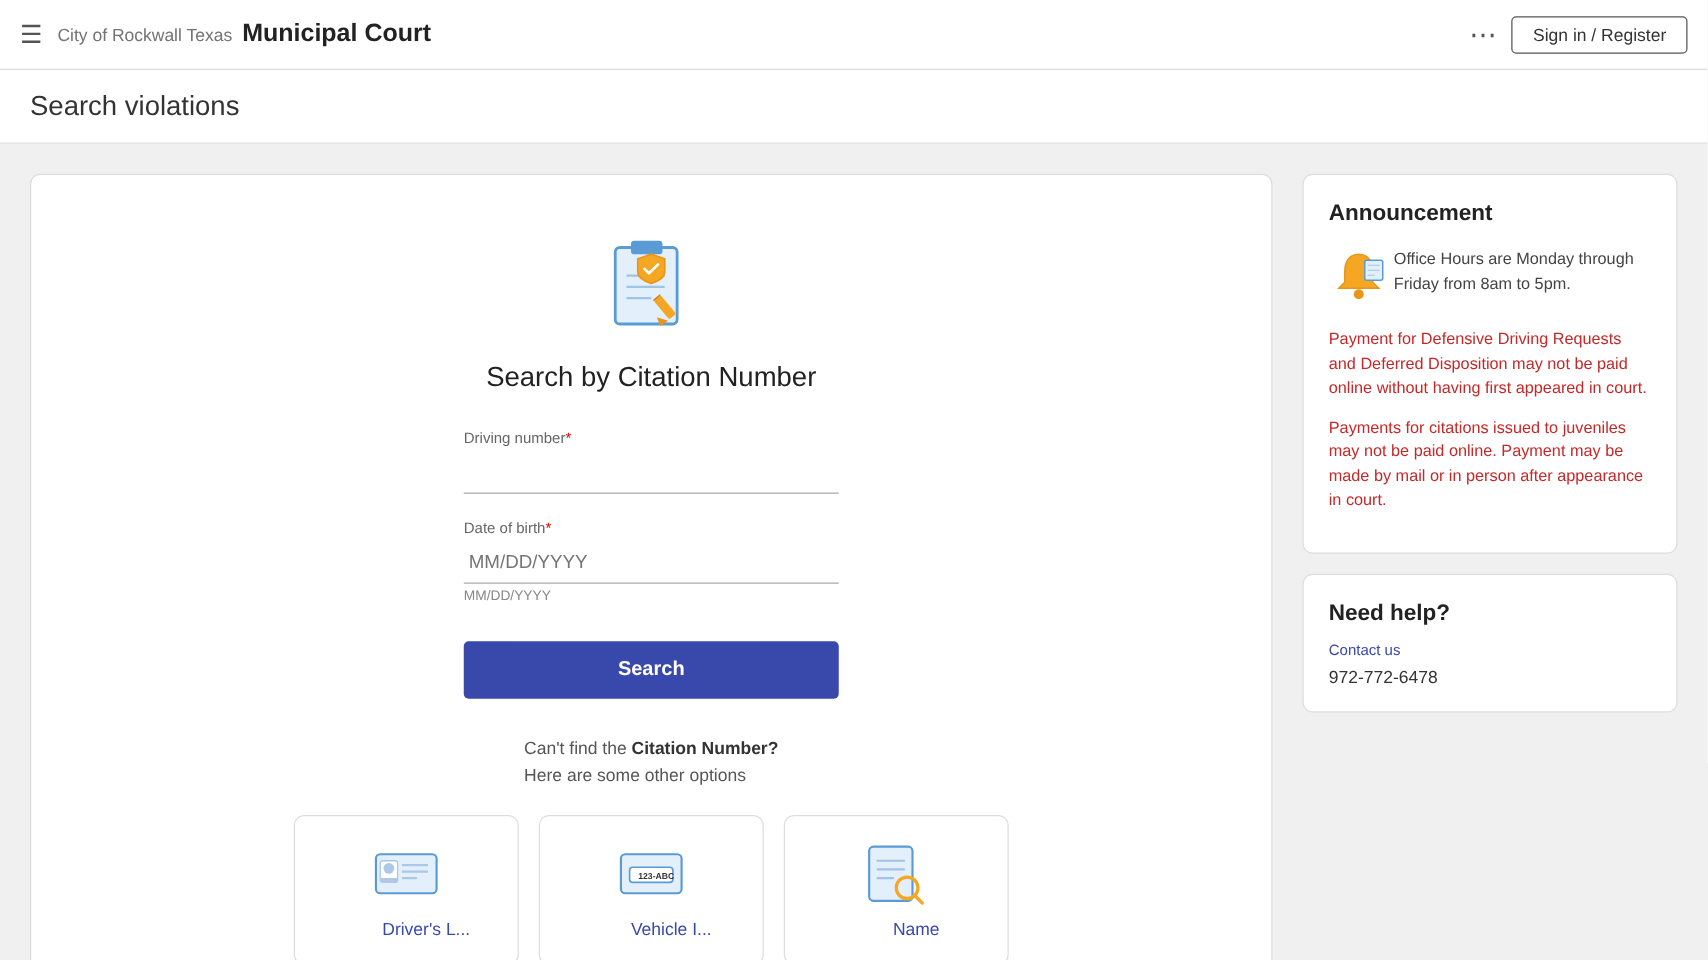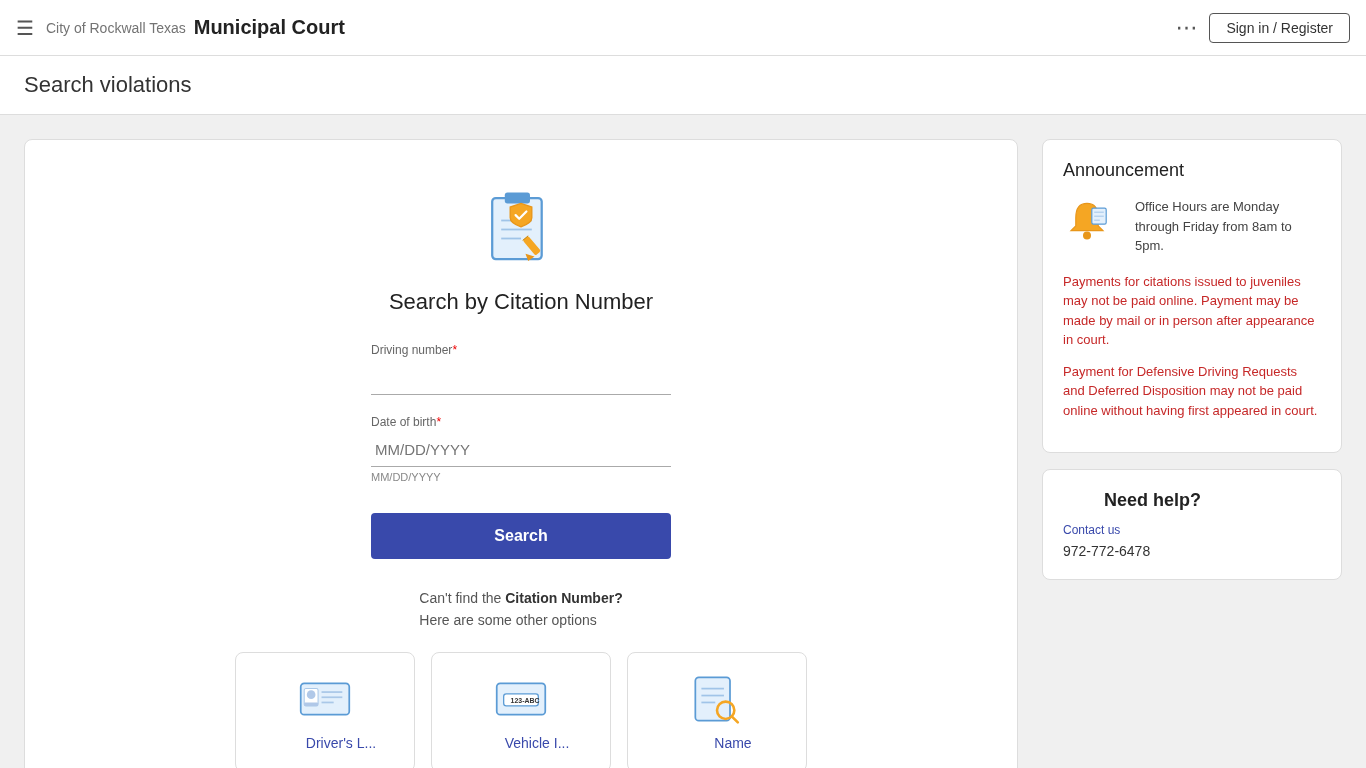--- a/index.html
+++ b/index.html
@@ -185,28 +185,28 @@
     }
 
     .announcement-card {
       background: #fff;
       border-radius: 8px;
       border: 1px solid #ddd;
       padding: 20px;
     }
     .announcement-title {
       font-size: 18px;
-      font-weight: 400;
+      font-weight: 700;
       margin-bottom: 16px;
       color: #222;
     }
     .announcement-office {
       display: flex;
       align-items: flex-start;
-      gap: 24px;
+      gap: 4px;
       margin-bottom: 16px;
     }
     .announcement-office-icon {
       width: 48px;
       height: 48px;
       flex-shrink: 0;
     }
     .announcement-office-text {
       font-size: 13px;
       color: #444;
@@ -223,21 +223,20 @@
       background: #fff;
       border-radius: 8px;
       border: 1px solid #ddd;
       padding: 20px;
     }
     .help-title {
       font-size: 18px;
       font-weight: 600;
       margin-bottom: 12px;
       color: #222;
-      margin-left: 41px;
     }
     .help-link {
       color: #3949ab;
       text-decoration: none;
       font-size: 12px;
       display: block;
       margin-bottom: 6px;
     }
     .help-phone {
       font-size: 14px;
@@ -364,22 +363,22 @@
           <circle cx="30" cy="48" r="5" fill="#e8961a"></circle>
 
           <rect x="36" y="14" width="18" height="20" rx="2" ry="2" fill="#e3f0fc" stroke="#5b9bd5" stroke-width="1.5"></rect>
           <line x1="39" y1="19" x2="51" y2="19" stroke="#a0c4e8" stroke-width="1.2"></line>
           <line x1="39" y1="24" x2="51" y2="24" stroke="#a0c4e8" stroke-width="1.2"></line>
           <line x1="39" y1="29" x2="46" y2="29" stroke="#a0c4e8" stroke-width="1.2"></line>
         </svg>
         <div class="announcement-office-text">Office Hours are Monday through Friday from 8am to 5pm.</div>
       </div>
 
+      <div class="announcement-warning">Payment for Defensive Driving Requests and Deferred Disposition may not be paid online without having first appeared in court.</div>
       <div class="announcement-warning">Payments for citations issued to juveniles may not be paid online. Payment may be made by mail or in person after appearance in court.</div>
-      <div class="announcement-warning">Payment for Defensive Driving Requests and Deferred Disposition may not be paid online without having first appeared in court.</div>
     </div>
 
     <div class="help-card">
       <div class="help-title">Need help?</div>
       <a href="#" class="help-link">Contact us</a>
       <div class="help-phone">972-772-6478</div>
     </div>
 
   </div>
 </div>

